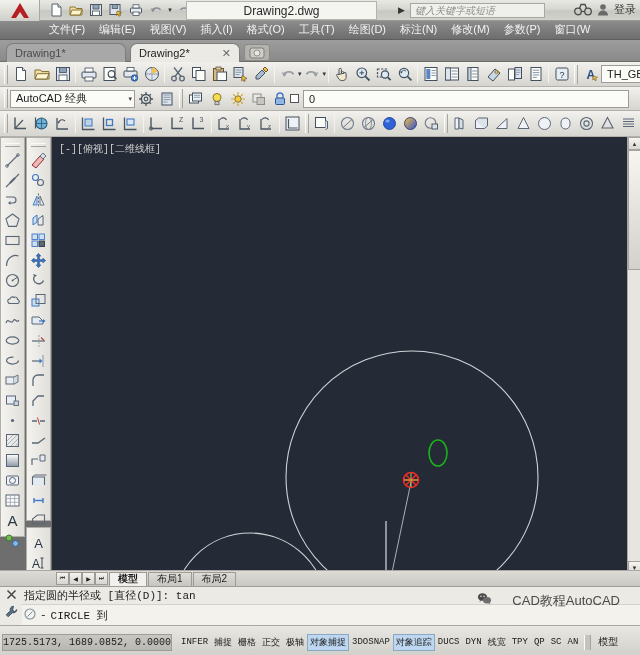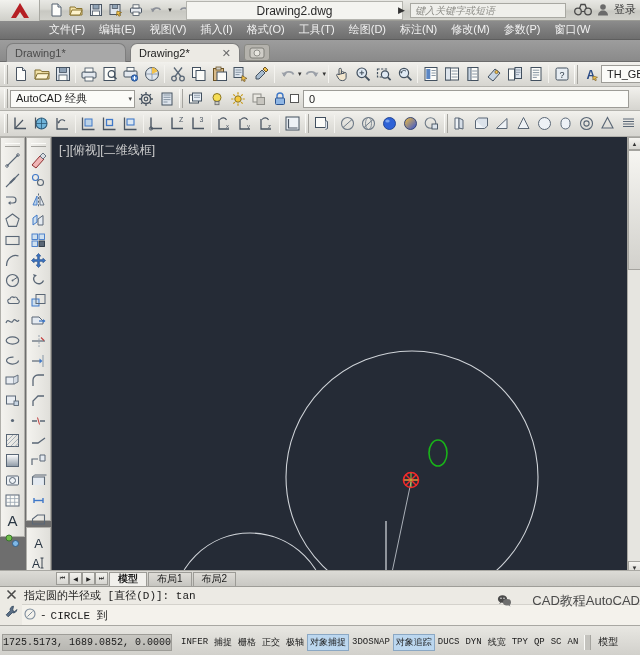--- a/index.html
+++ b/index.html
@@ -40,28 +40,28 @@
     border-bottom: 6px solid #dcdcd6;
   }
   .qat { display: flex; align-items: center; gap: 1px; padding-left: 6px; }
   .qat-btn {
     width: 19px; height: 17px; display: flex; align-items: center; justify-content: center;
     border: 1px solid transparent; border-radius: 2px;
   }
   .qat-btn svg { display: block; }
   .qat-arrow { font-size: 7px; color: #333; width: 8px; text-align: center; }
   #doc-title {
-    position: absolute; left: 186px; top: 1px; width: 217px; height: 19px;
+    position: absolute; left: 186px; top: 1px; width: 191px; height: 19px;
     background: #f4f4f0; border: 1px solid #b4b4ae;
     display: flex; align-items: center; justify-content: center;
     font-size: 12px; color: #2a2a2a;
   }
   #title-more { position: absolute; left: 398px; top: 5px; font-size: 9px; color: #333; }
   #search-box {
-    position: absolute; left: 410px; top: 3px; width: 156px; height: 15px;
+    position: absolute; left: 410px; top: 3px; width: 135px; height: 15px;
     background: #efefeb; border: 1px solid #a8a8a2;
     display: flex; align-items: center; padding-left: 4px;
   }
   #search-box span { font-size: 10px; color: #8d8d88; font-style: italic; }
   #tb-right {
     position: absolute; right: 4px; top: 2px;
     display: flex; align-items: center; gap: 5px;
   }
   #tb-right .t-ico { display: flex; align-items: center; }
   #login-label { font-size: 11px; color: #3a3a3a; }
@@ -154,21 +154,21 @@
   .side-grip { width: 15px; height: 4px; margin-bottom: 3px;
     border-top: 1px solid #fbfbf8; border-bottom: 1px solid #a5a49f; flex: none; }
 
   
   #canvas-wrap {
     position: absolute; left: 52px; top: 0; width: 588px; height: 449px;
     background: #252b36; overflow: hidden;
   }
   #viewport-label {
     position: absolute; left: 7px; top: 5px;
-    font-size: 12px; color: #cfcfcf; font-family: Liberation Sans, sans-serif;
+    font-size: 10px; color: #cfcfcf; font-family: Liberation Mono, monospace;
   }
   #canvas-wrap svg { position: absolute; left: 0; top: 0; }
 
   
   #vscroll {
     position: absolute; right: 0; top: 0; width: 13px; height: 437px;
     background: #e6e5e0; border-left: 1px solid #aaa9a4;
   }
   #hscroll {
     position: absolute; left: 52px; bottom: 0; width: 575px; height: 13px;
@@ -215,22 +215,22 @@
     font-family: "Liberation Mono", "DejaVu Sans Mono", monospace;
     font-size: 11px; color: #1a1a1a; padding-left: 2px;
     border-bottom: 1px solid #d4d2cc;
   }
   .cmd-prompt {
     height: 20px; display: flex; align-items: center; gap: 4px;
     font-family: "Liberation Mono", "DejaVu Sans Mono", monospace;
     font-size: 11px; color: #1a1a1a; padding-left: 2px; background: #f4f2ec;
   }
   #watermark {
-    position: absolute; right: 0; top: 5px;
-    display: flex; align-items: flex-end; gap: 20px;
+    position: absolute; right: 20px; top: 5px;
+    display: flex; align-items: flex-start; gap: 20px;
     font-size: 13px; color: #4a4a4a;
   }
 
   
   #statusbar {
     width: 640px; height: 21px;
     background: linear-gradient(to bottom, #e8e7e2, #cfcec9);
     border-top: 1px solid #a9a8a3;
     display: flex; align-items: center; padding: 16px 2px;
   }

